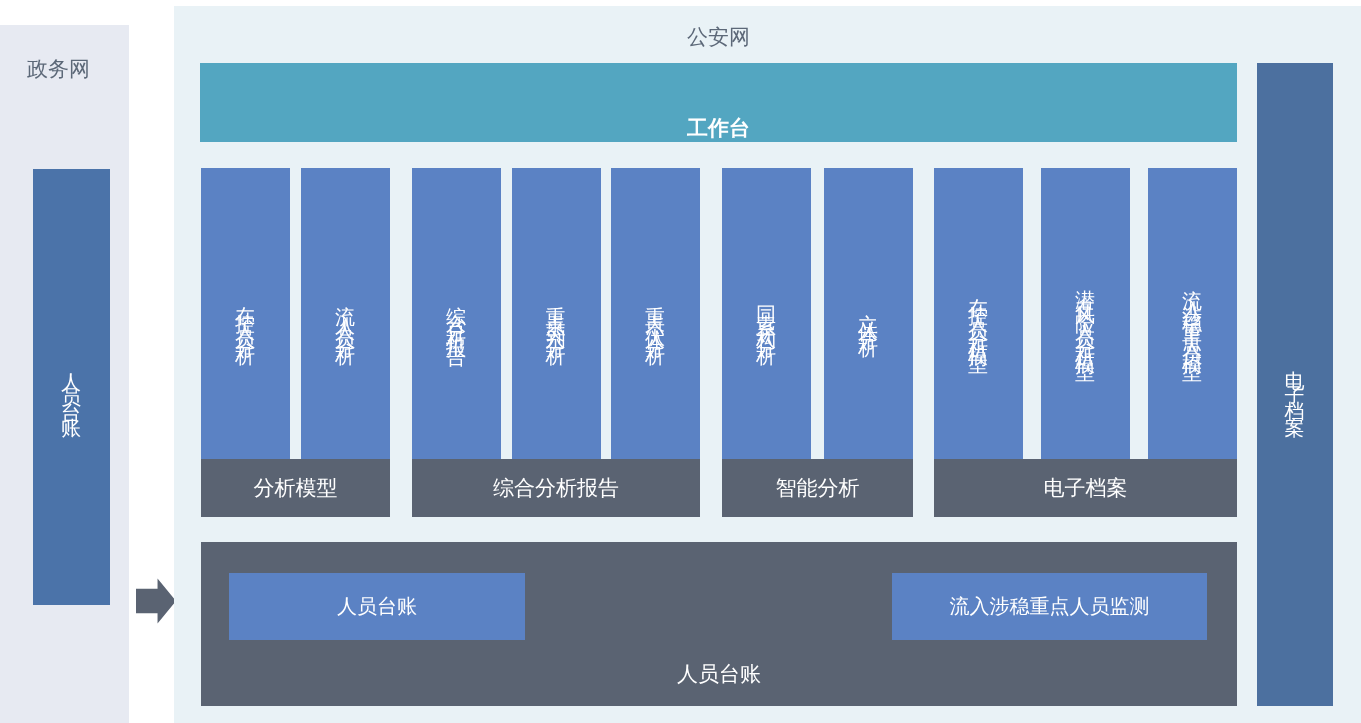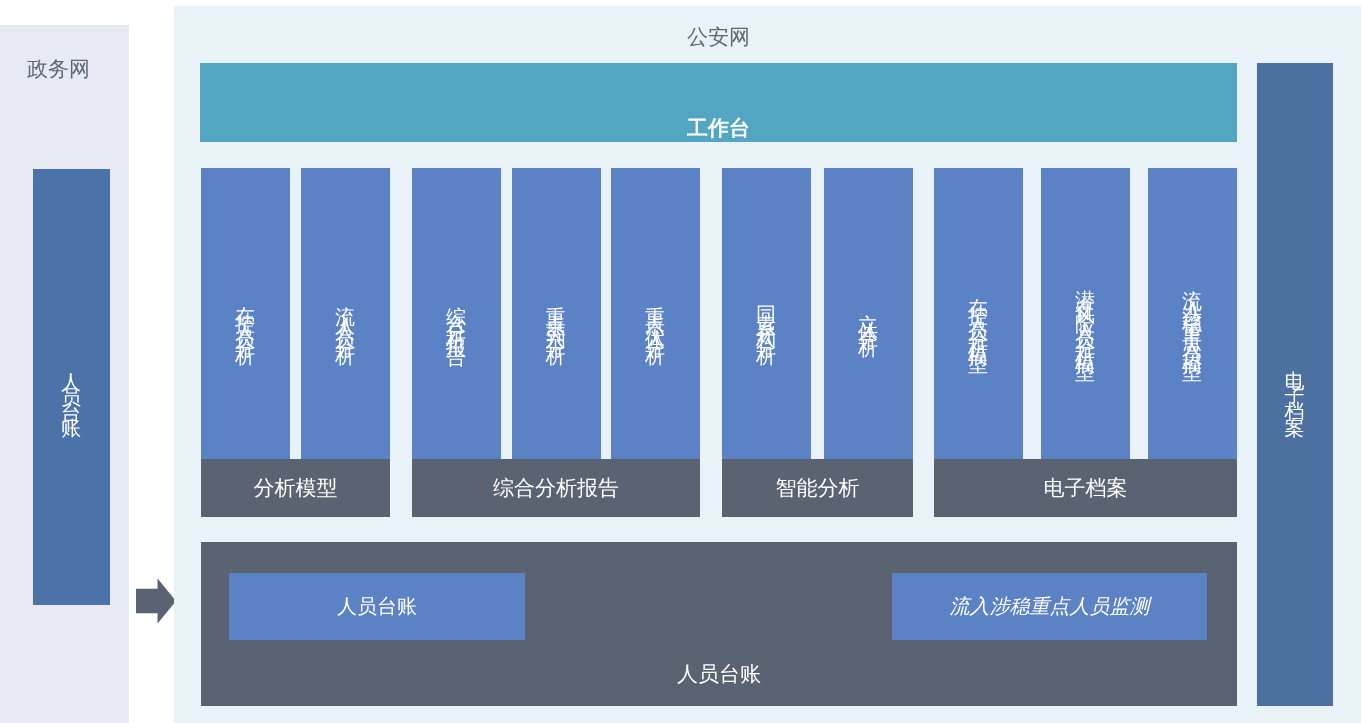--- a/index.html
+++ b/index.html
@@ -44,21 +44,21 @@
     display:flex;align-items:center;justify-content:center;
   }
   
   .bottom-panel{position:absolute;left:27px;top:536px;width:1036px;height:164px;background:var(--dark-gray,#5a6372);}
   .bottom-btn{
     position:absolute;top:31px;height:67px;background:var(--bar-blue,#5b82c4);
     color:#ffffff;font-size:20px;display:flex;align-items:center;justify-content:center;
   }
   .btn-1{left:28px;width:296px;}
   .btn-2{left:348px;width:321px;}
-  .btn-3{left:691px;width:315px;font-style:italic;}
+  .btn-3{left:691px;width:315px;}
   .bottom-panel-label{position:absolute;left:0;right:0;bottom:18px;text-align:center;color:#ffffff;font-size:21px;}
 </style>
 </head>
 <body style="--page-bg: #ffffff; --left-panel-bg: #e7eaf2; --main-panel-bg: #e9f2f6; --bar-blue: #5b82c4; --side-bar-left-blue: #4b73a9; --side-bar-right-blue: #4c709f; --teal: #53a6c1; --dark-gray: #5a6372; --title-text: #5c6878;">
 
 <div>
 
   <div class="left-panel">
     <div class="zone-title">政务网</div>
     <div class="side-bar left-bar">

